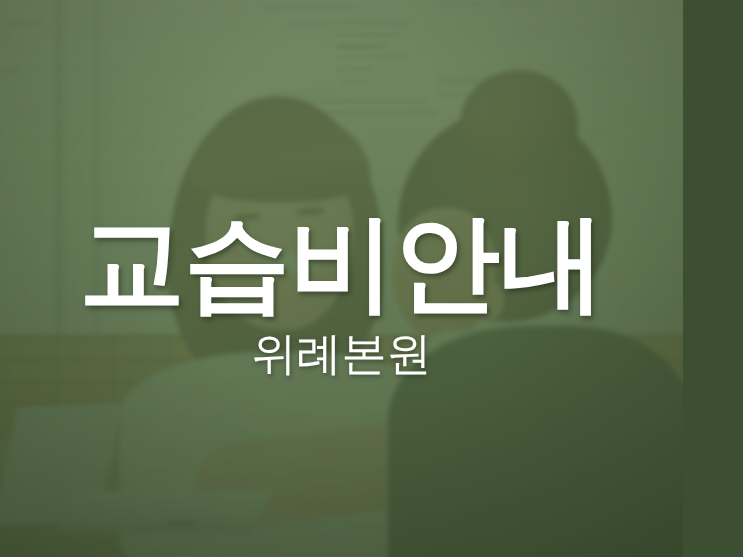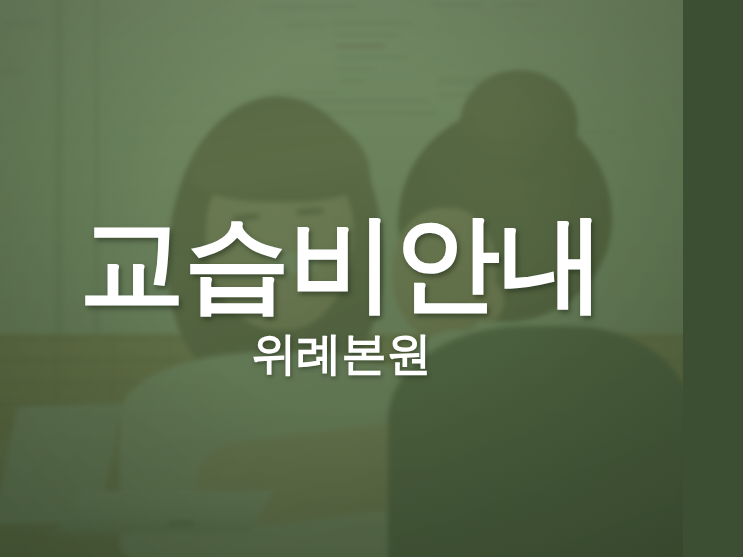--- a/index.html
+++ b/index.html
@@ -295,21 +295,21 @@
     font-weight: 700;
     letter-spacing: -1px;
     text-shadow: 2px 3px 5px rgba(30,42,24,.55);
     white-space: nowrap;
   }
   .subline {
     margin: 14px 0 0 0;
     color: #ffffff;
     font-size: 45px;
     line-height: 1.05;
-    font-weight: 700;
+    font-weight: 400;
     letter-spacing: 0px;
     text-shadow: 1px 2px 4px rgba(30,42,24,.5);
     white-space: nowrap;
   }
 </style>
 </head>
 <body>
 
 <div class="banner">
 

